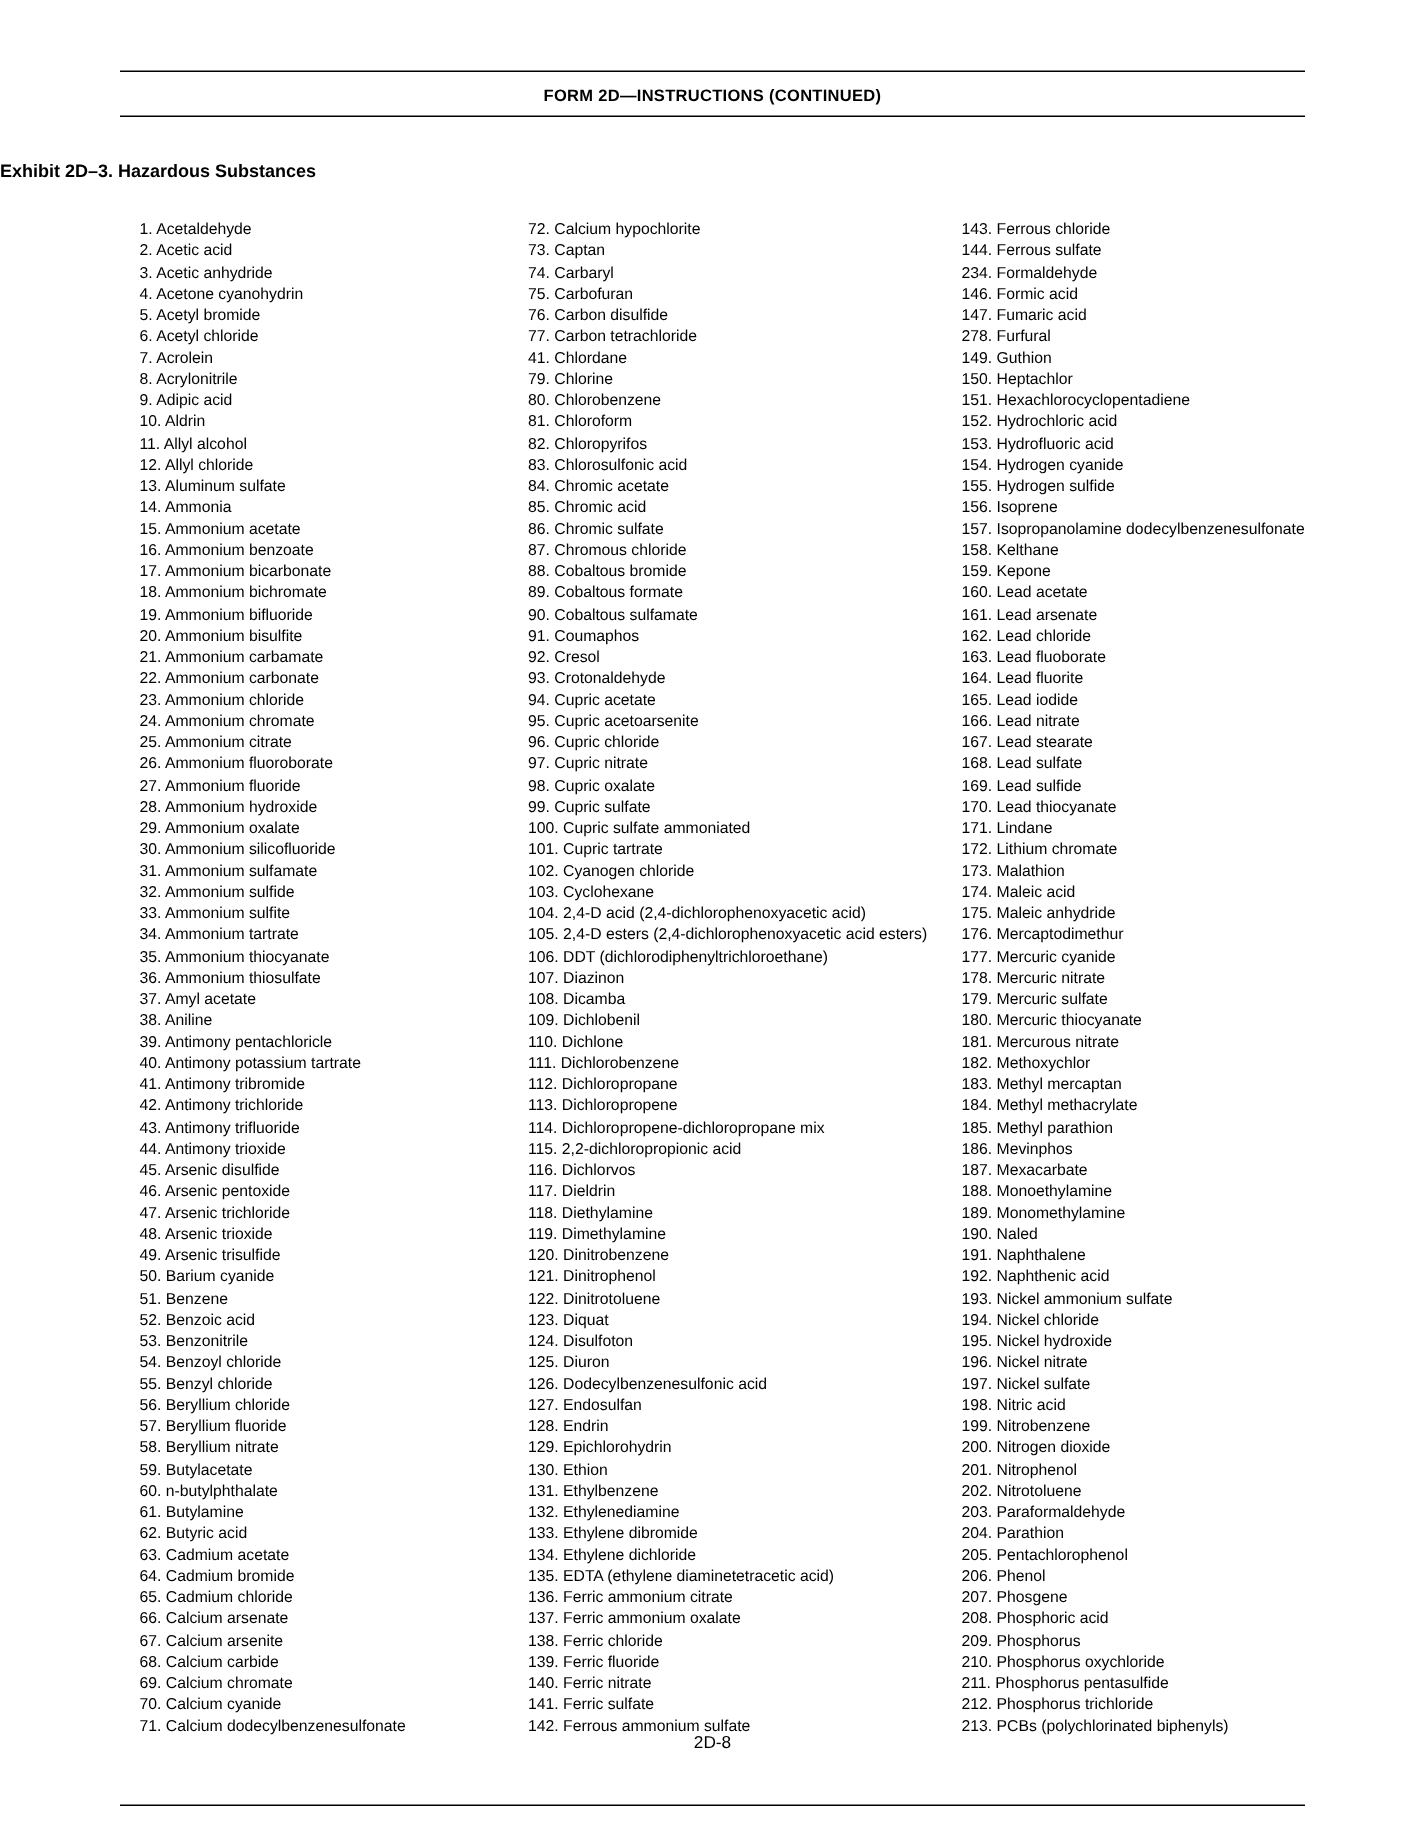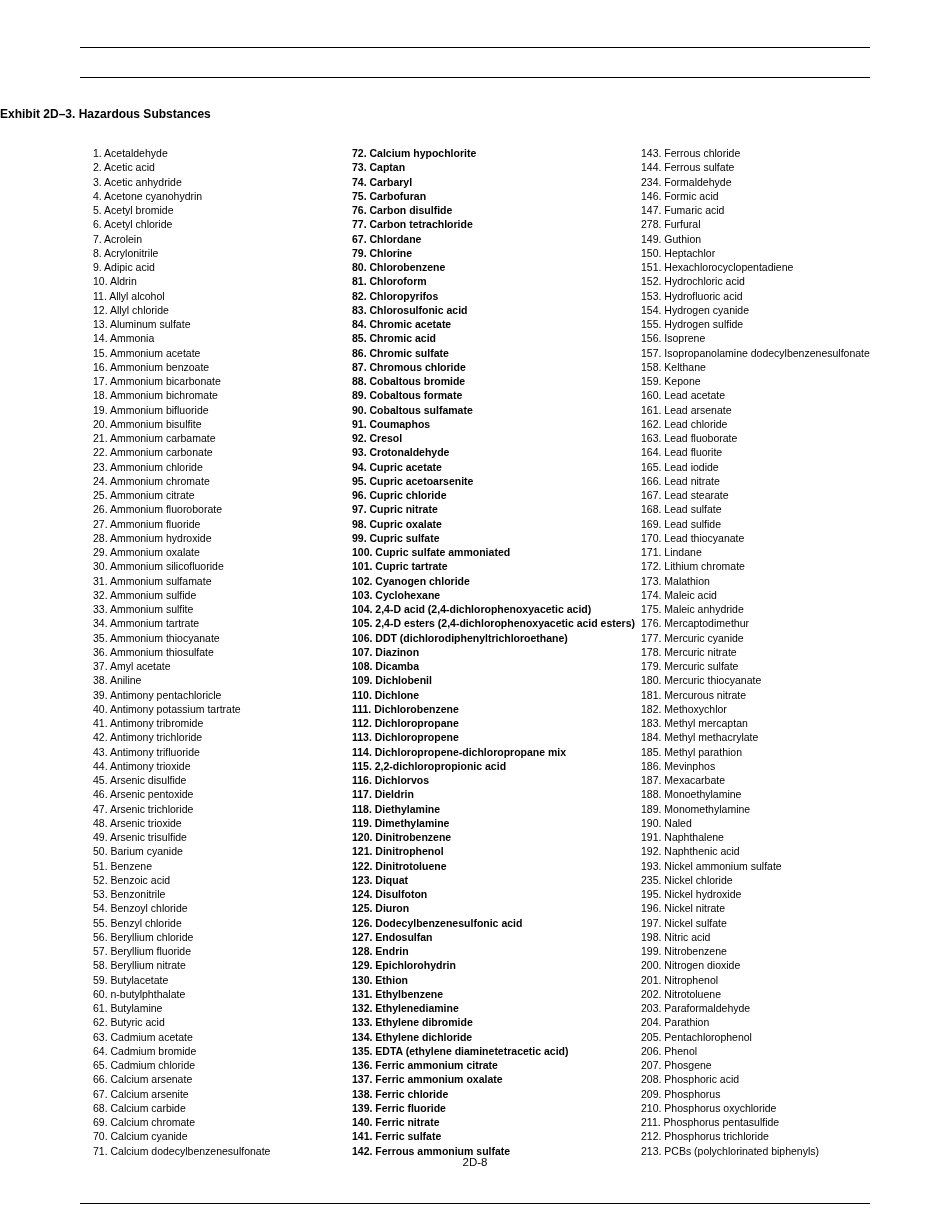--- a/index.html
+++ b/index.html
@@ -50,21 +50,21 @@
     position: absolute;
     top: 146px;
     left: 93px;
     display: flex;
     align-items: flex-start;
   }
   .col {
     flex: 0 0 auto;
   }
   .col-1 { width: 259px; }
-  .col-2 { width: 289px; font-weight: bold; }
+  .col-2 { width: 289px; }
   .col-3 { width: 270px; }
   .item {
     font-size: 10.5px;
     line-height: 14.25px;
     white-space: nowrap;
   }
   .footer {
     position: absolute;
     top: 1156px;
     left: 0;
@@ -73,20 +73,21 @@
     font-size: 11.5px;
   }
 </style>
 </head>
 <body>
 
 <div class="page">
 
   <hr class="rule rule-top">
 
+  <div class="form-header">FORM 2D—INSTRUCTIONS (CONTINUED)</div>
 
   <hr class="rule rule-under-header">
 
   <div class="exhibit-title">Exhibit 2D–3. Hazardous Substances</div>
 
   <div class="columns">
     <div class="col col-1">
         <div class="item">1. Acetaldehyde</div>
         <div class="item">2. Acetic acid</div>
         <div class="item">3. Acetic anhydride</div>
@@ -159,21 +160,21 @@
         <div class="item">70. Calcium cyanide</div>
         <div class="item">71. Calcium dodecylbenzenesulfonate</div>
       </div>
     <div class="col col-2">
         <div class="item">72. Calcium hypochlorite</div>
         <div class="item">73. Captan</div>
         <div class="item">74. Carbaryl</div>
         <div class="item">75. Carbofuran</div>
         <div class="item">76. Carbon disulfide</div>
         <div class="item">77. Carbon tetrachloride</div>
-        <div class="item">67. Chlordane</div>
+        <div class="item">41. Chlordane</div>
         <div class="item">79. Chlorine</div>
         <div class="item">80. Chlorobenzene</div>
         <div class="item">81. Chloroform</div>
         <div class="item">82. Chloropyrifos</div>
         <div class="item">83. Chlorosulfonic acid</div>
         <div class="item">84. Chromic acetate</div>
         <div class="item">85. Chromic acid</div>
         <div class="item">86. Chromic sulfate</div>
         <div class="item">87. Chromous chloride</div>
         <div class="item">88. Cobaltous bromide</div>
@@ -277,21 +278,21 @@
         <div class="item">184. Methyl methacrylate</div>
         <div class="item">185. Methyl parathion</div>
         <div class="item">186. Mevinphos</div>
         <div class="item">187. Mexacarbate</div>
         <div class="item">188. Monoethylamine</div>
         <div class="item">189. Monomethylamine</div>
         <div class="item">190. Naled</div>
         <div class="item">191. Naphthalene</div>
         <div class="item">192. Naphthenic acid</div>
         <div class="item">193. Nickel ammonium sulfate</div>
-        <div class="item">235. Nickel chloride</div>
+        <div class="item">194. Nickel chloride</div>
         <div class="item">195. Nickel hydroxide</div>
         <div class="item">196. Nickel nitrate</div>
         <div class="item">197. Nickel sulfate</div>
         <div class="item">198. Nitric acid</div>
         <div class="item">199. Nitrobenzene</div>
         <div class="item">200. Nitrogen dioxide</div>
         <div class="item">201. Nitrophenol</div>
         <div class="item">202. Nitrotoluene</div>
         <div class="item">203. Paraformaldehyde</div>
         <div class="item">204. Parathion</div>

